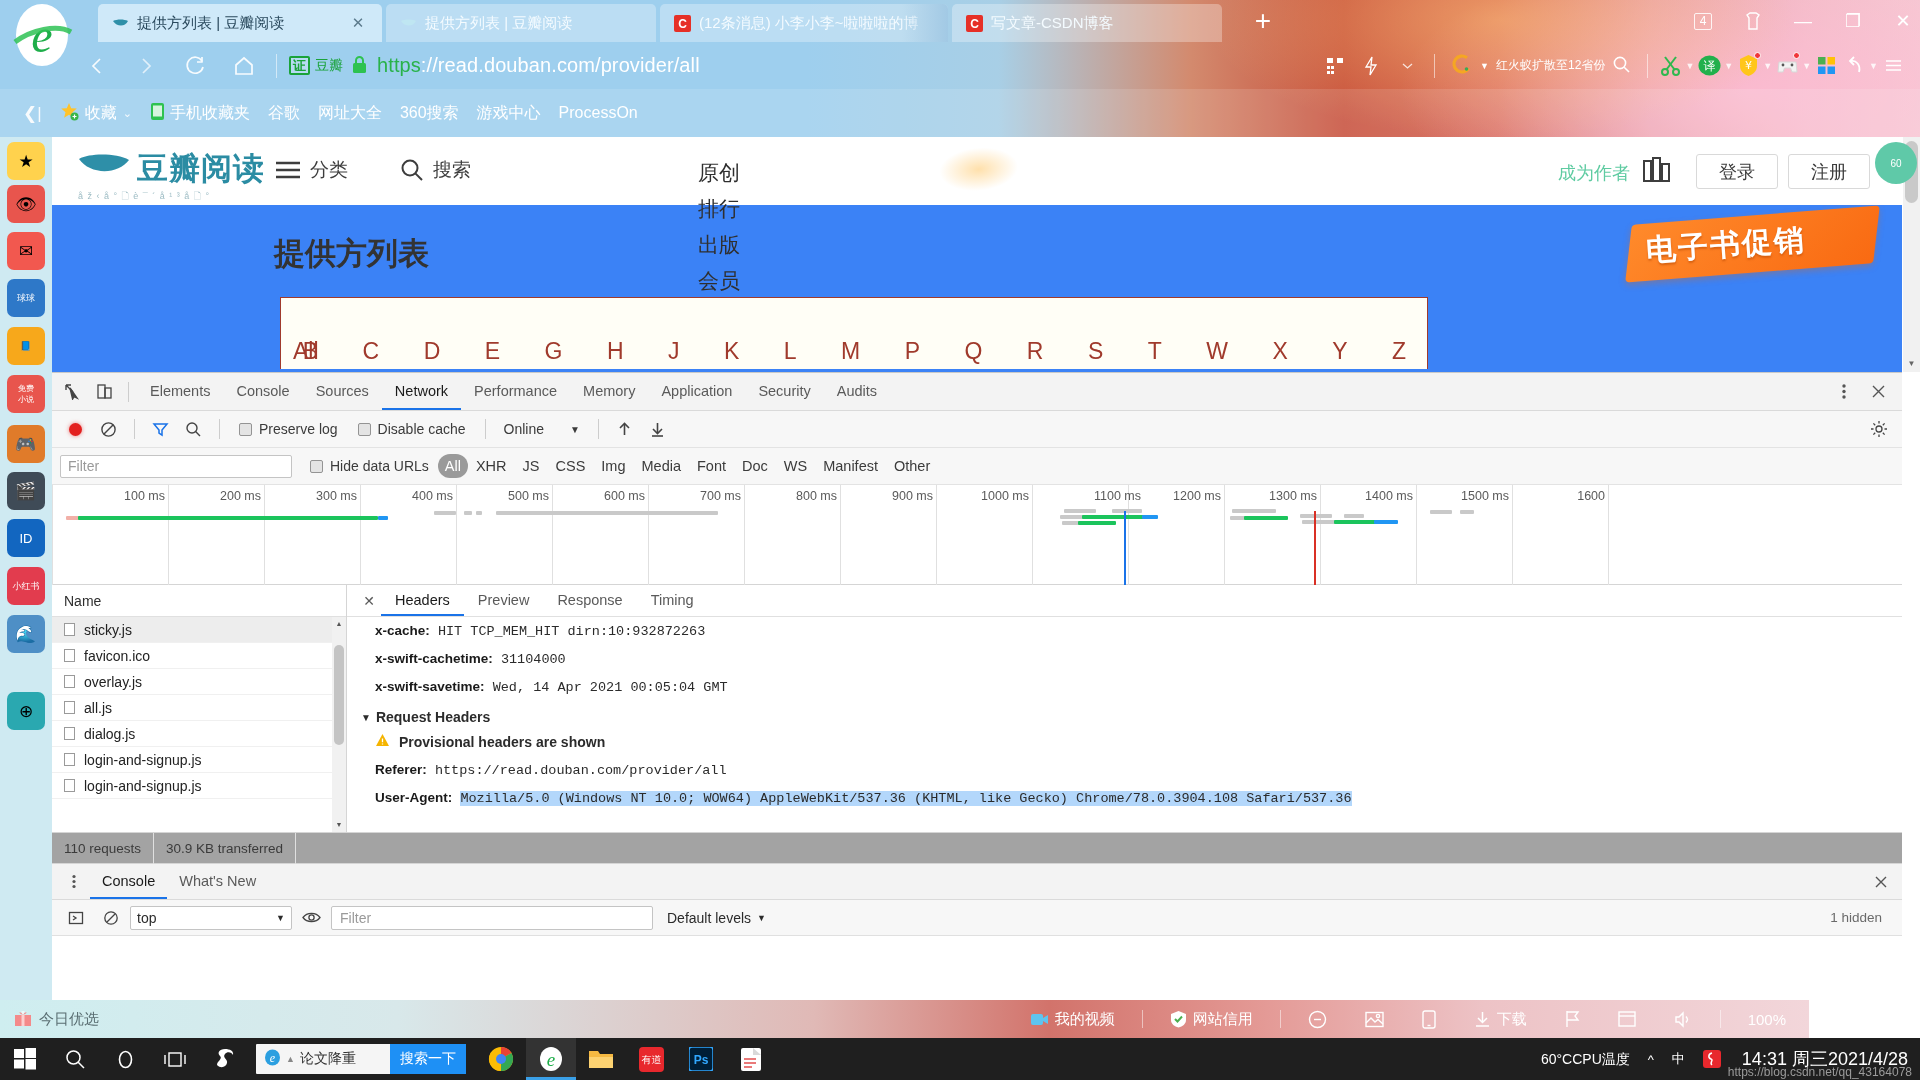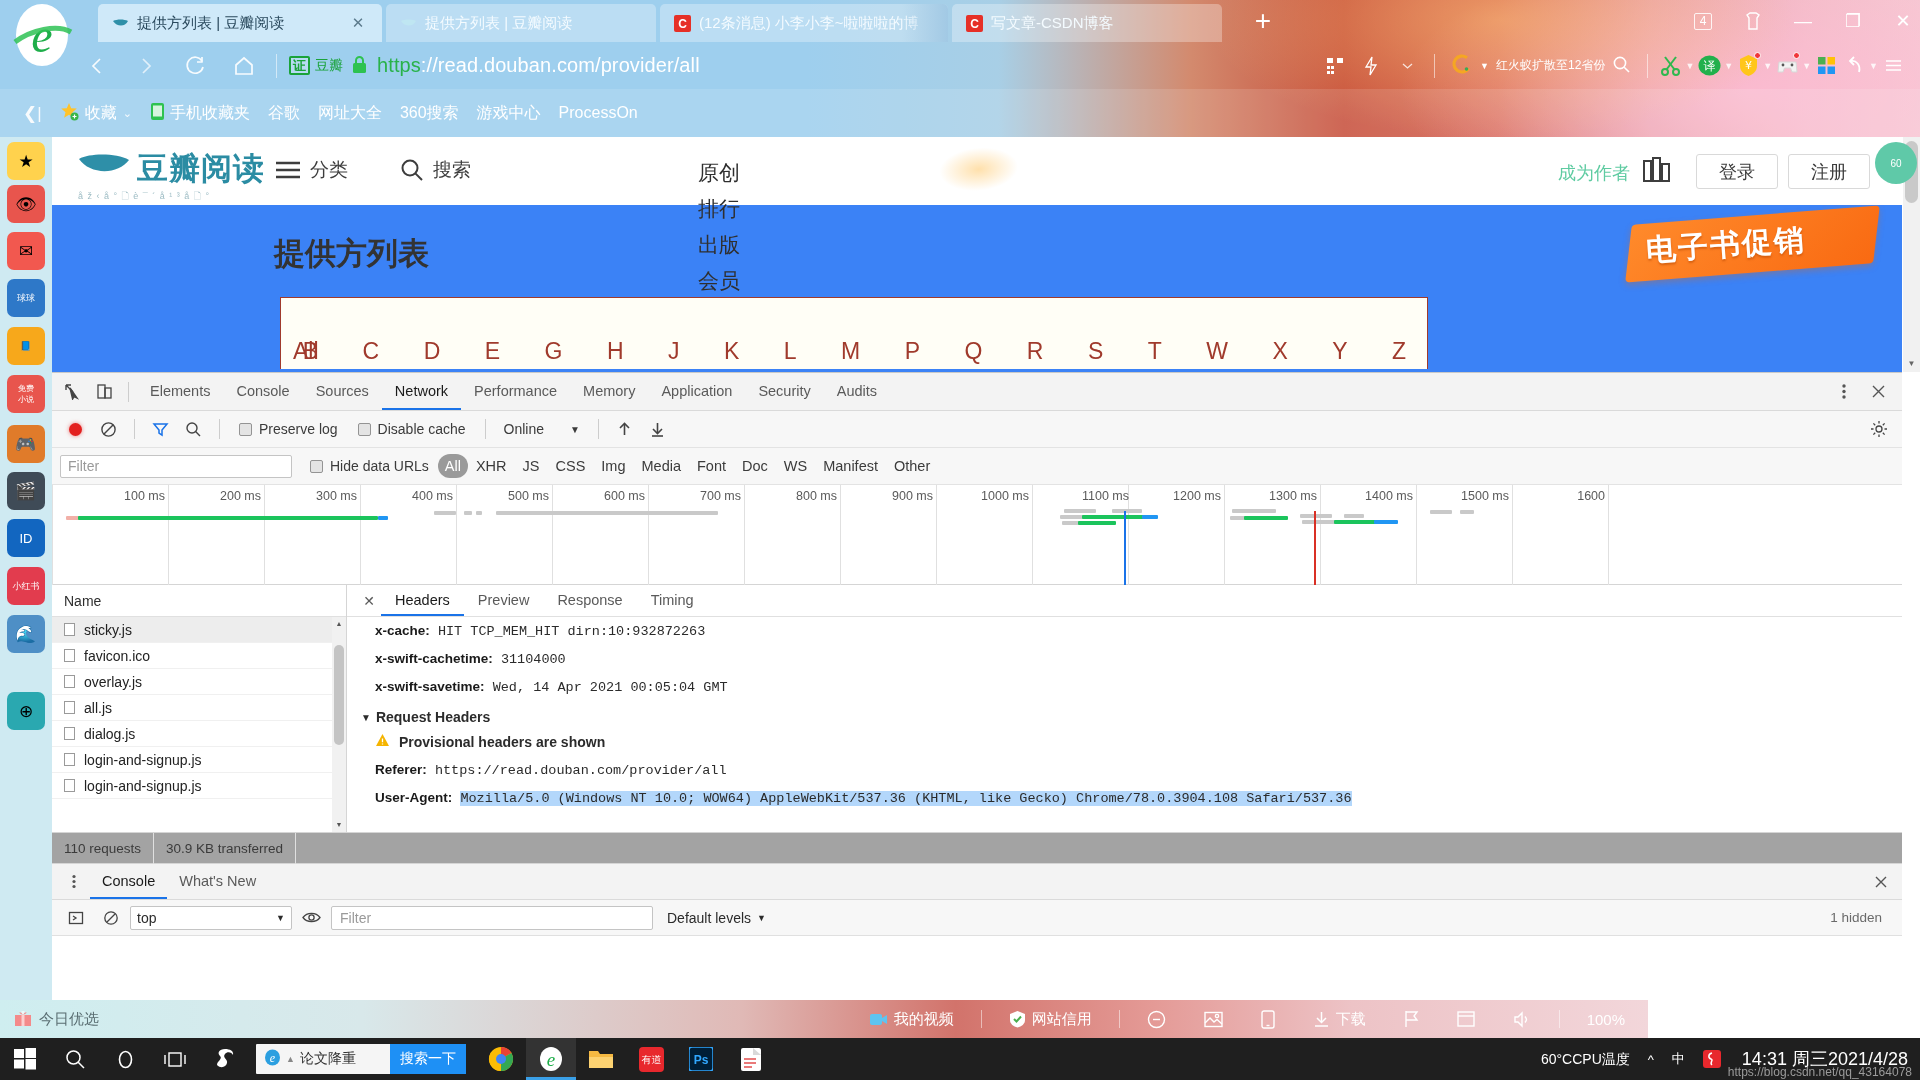--- a/index.html
+++ b/index.html
@@ -241,21 +241,21 @@
                     border-bottom:1px solid #e0e0e0; padding:0 8px; gap:4px; }
   .ctx-sel { width:162px; height:24px; border:1px solid #c4c4c4; background:#fff; display:flex;
              align-items:center; justify-content:space-between; padding:0 6px; font-size:14px;
              color:#2b2b2b; border-radius:2px; }
   .con-filter { width:322px; height:24px; border:1px solid #c4c4c4; background:#fff;
                 font-size:14px; color:#9a9a9a; padding:0 8px; line-height:22px; border-radius:2px; }
   .lvl { font-size:14px; color:#2b2b2b; padding:0 10px; display:flex; align-items:center; gap:6px; }
   .hidden-cnt { margin-left:auto; font-size:13.5px; color:#6a6a6a; padding-right:12px; }
 
   
-  #statusbar { position:absolute; left:0; top:1000px; width:1648px; height:38px;
+  #statusbar { position:absolute; left:0; top:1000px; width:1809px; height:38px;
                background:linear-gradient(90deg,#cfeef0 0%,#d8e8ea 22%,#e0b9b6 45%,#d2736b 58%,
                          #e49a96 70%,#edc3c6 82%,#f2d6da 100%);
                display:flex; align-items:center; color:#fff; font-size:15px; }
   .sb-left { display:flex; align-items:center; gap:7px; padding-left:14px; color:#5a6e72; }
   .sb-right { margin-left:auto; display:flex; align-items:center; gap:16px; padding-right:12px; }
   .sb-item { display:flex; align-items:center; gap:6px; padding:0 11px; color:#fff; white-space:nowrap; }
   .sb-sep { width:1px; height:18px; background:rgba(255,255,255,.5); }
 
   #taskbar { position:absolute; left:0; top:1038px; width:1920px; height:42px; background:#1f1f1f;
              display:flex; align-items:center; }
@@ -775,21 +775,21 @@
       <div class="ovl-tick" style="left:788px;">
           <span class="ovl-lab" style="left:0;">800 ms</span>
         </div>
       <div class="ovl-tick" style="left:884px;">
           <span class="ovl-lab" style="left:0;">900 ms</span>
         </div>
       <div class="ovl-tick" style="left:980px;">
           <span class="ovl-lab" style="left:0;">1000 ms</span>
         </div>
       <div class="ovl-tick" style="left:1076px;">
-          <span class="ovl-lab" style="left:4px;">1100 ms</span>
+          <span class="ovl-lab" style="left:16px;">1100 ms</span>
         </div>
       <div class="ovl-tick" style="left:1172px;">
           <span class="ovl-lab" style="left:0;">1200 ms</span>
         </div>
       <div class="ovl-tick" style="left:1268px;">
           <span class="ovl-lab" style="left:0;">1300 ms</span>
         </div>
       <div class="ovl-tick" style="left:1364px;">
           <span class="ovl-lab" style="left:0;">1400 ms</span>
         </div>

